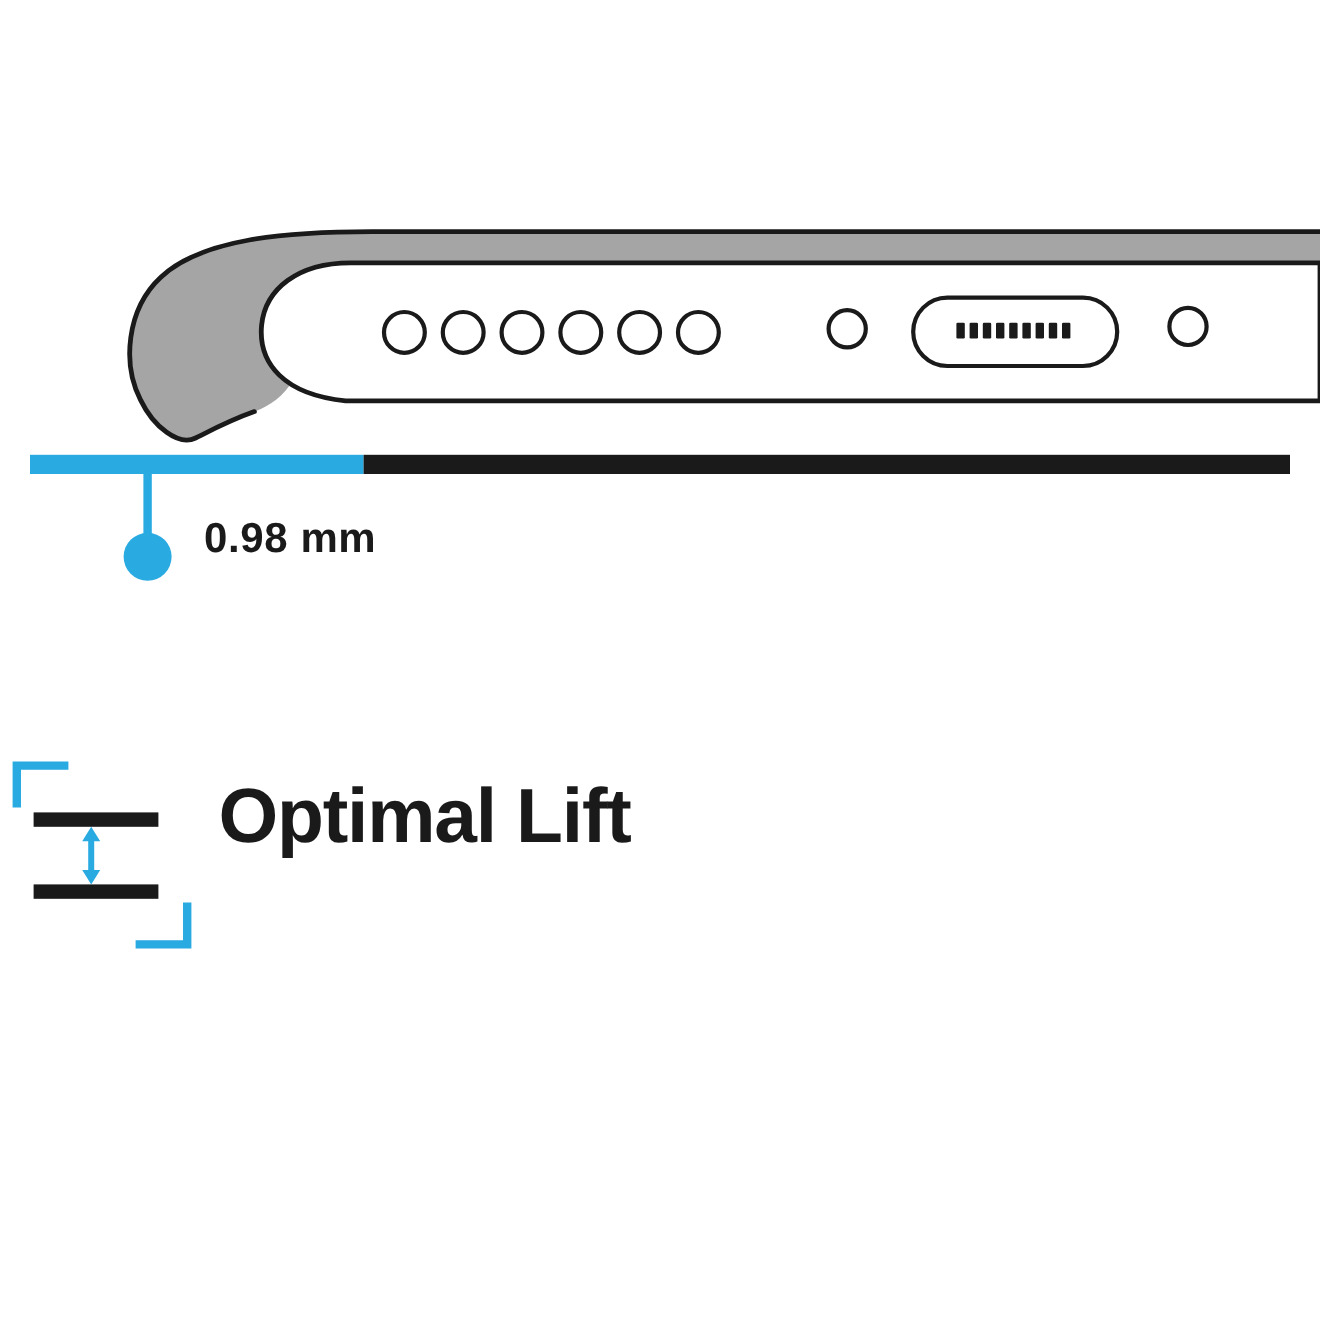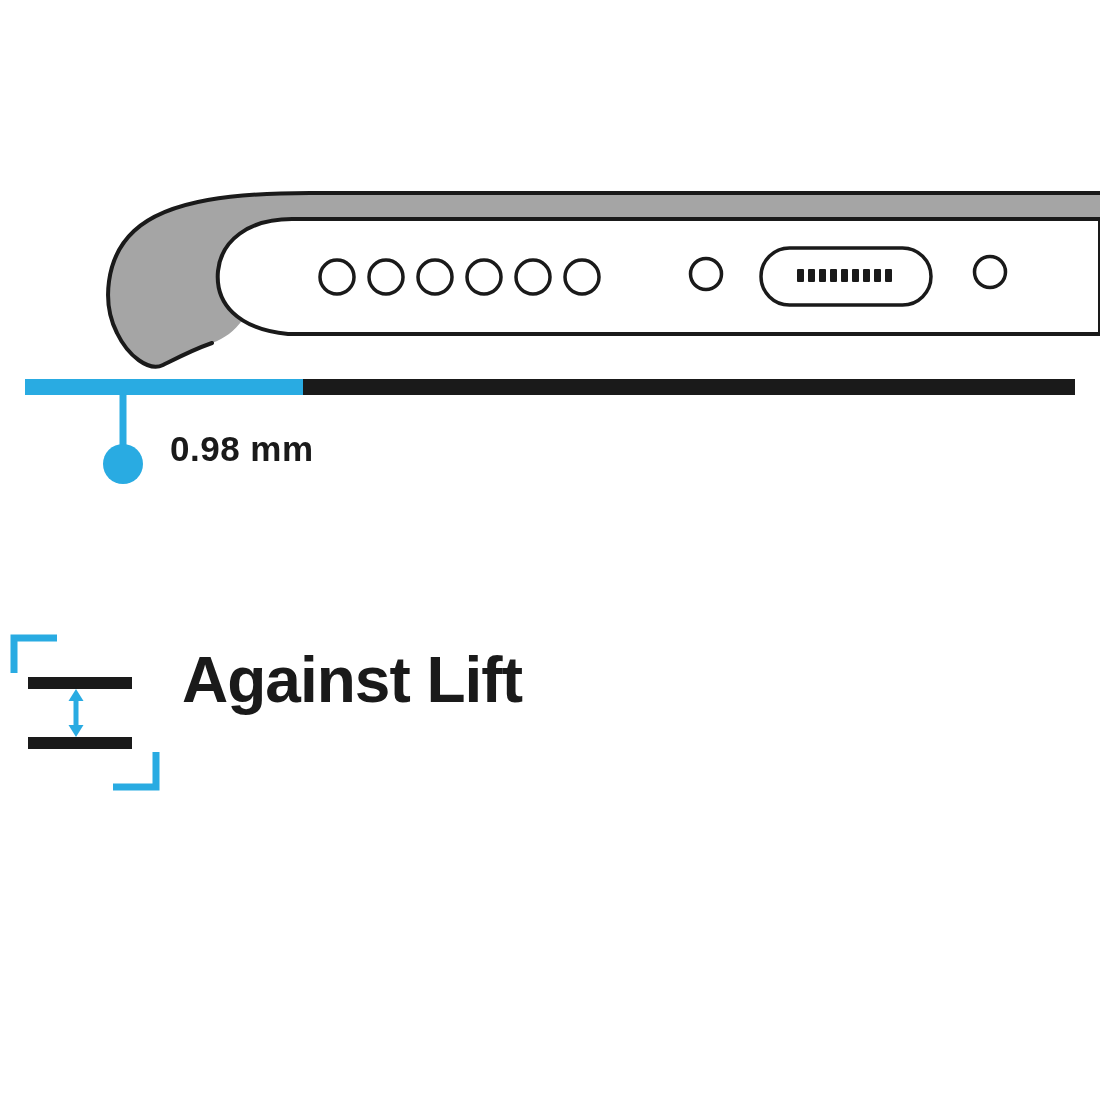--- a/index.html
+++ b/index.html
@@ -129,15 +129,15 @@
     <path class="bracket" d="M 113 162 L 156 162 L 156 127"></path>
     <rect class="lift-bar" x="28" y="52" width="104" height="12"></rect>
     <rect class="lift-bar" x="28" y="112" width="104" height="12"></rect>
     <g class="arrow">
       <line x1="76" y1="74" x2="76" y2="102"></line>
       <path d="M 76 64 L 68.5 76 L 83.5 76 Z"></path>
       <path d="M 76 112 L 68.5 100 L 83.5 100 Z"></path>
     </g>
   </svg>
 
-  <h1 class="abs title">Against Lift</h1>
+  <h1 class="abs title">Optimal Lift</h1>
 
 </div>
 
 </body></html>

